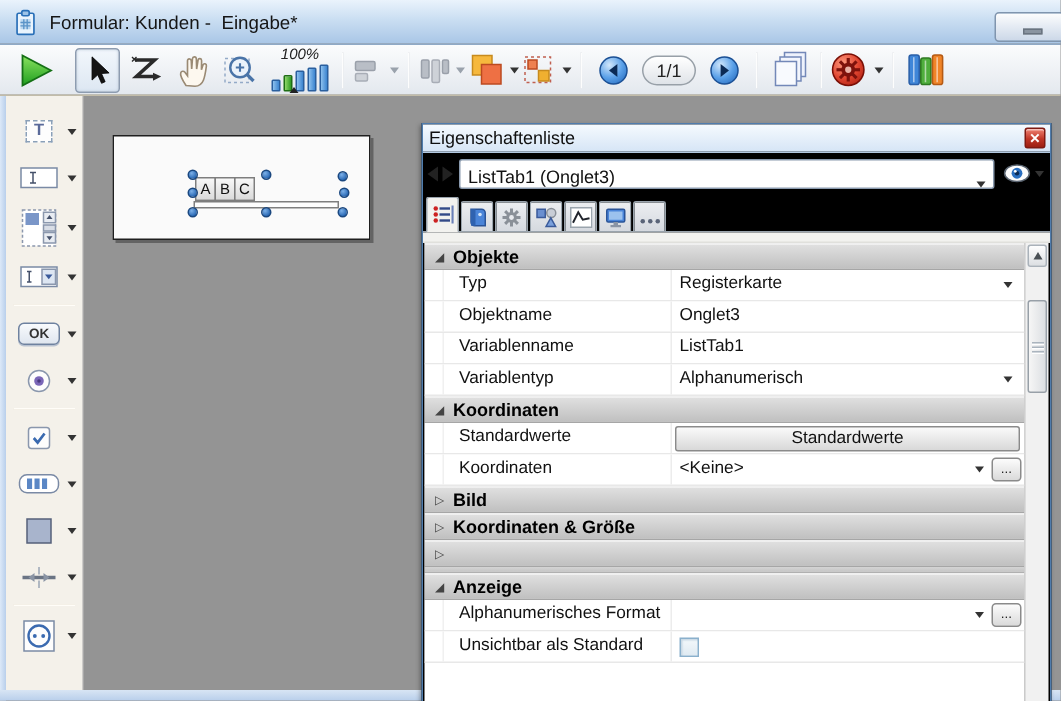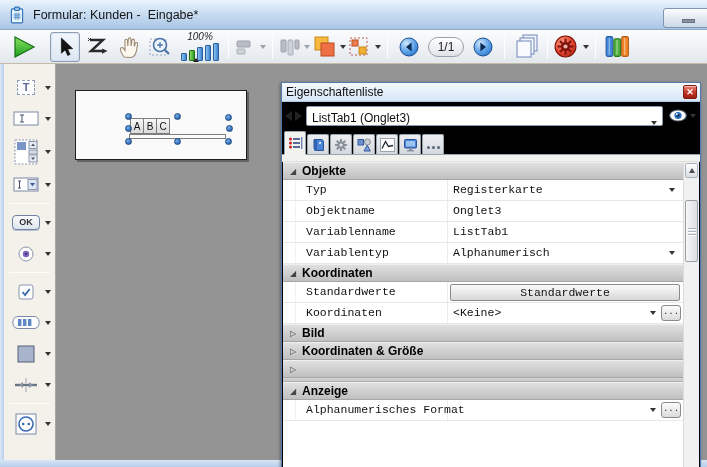--- a/index.html
+++ b/index.html
@@ -105,21 +105,21 @@
   .dot { display:inline-block; width:3px; height:3px; border-radius:50%; background:#5a6478; margin:0 1px; }
   .strip-gap { height:7px; background:#f2f2ef; border-bottom:1px solid #e0e0dc; }
 
   .prop-list { position:absolute; left:1px; right:17px; top:79px; bottom:17px;
     background:#fff; overflow:hidden; }
   .sec-header { height:18px; background:linear-gradient(#e0e0e0,#c0c0c0);
     border-top:1px solid #efefef; border-bottom:1px solid #a6a6a6;
     display:flex; align-items:center; padding-left:7px; }
   .sec-header .tri { font-size:8px; color:#444; width:12px; }
   .sec-header .nm { font-size:12px; font-weight:bold; color:#000; }
-  .prow { height:21px; position:relative; border-bottom:1px solid #e8e8e8; background:#fff;font-family:Liberation Mono, monospace; }
+  .prow { height:21px; position:relative; border-bottom:1px solid #e8e8e8; background:#fff; }
   .prow .lbl { position:absolute; left:23px; top:3px; font-size:11.5px; color:#111; }
   .prow .vline { position:absolute; left:12px; top:0; bottom:0; width:1px; background:#f0f0f0; }
   .prow .cdiv { position:absolute; left:164px; top:0; bottom:0; width:1px; background:#ececec; }
   .prow .val { position:absolute; left:170px; top:3px; font-size:11.5px; color:#111; }
   .row-dd { position:absolute; right:8px; top:8px; }
   .row-dd.shift { right:27px; }
   .ellipsis-button { position:absolute; right:2px; top:2px; width:20px; height:16px;
     border:1px solid #8a8a8a; border-radius:3px; background:linear-gradient(#fcfcfc,#dadada);
     font-size:9px; color:#222; text-align:center; line-height:13px; }
   .std-button { position:absolute; left:167px; right:3px; top:2px; height:17px;
@@ -606,20 +606,26 @@
           <span class="nm">Anzeige</span>
         </div>
         <div class="prow">
           <span class="vline"></span>
             <span class="cdiv"></span>
           <span class="lbl">Alphanumerisches Format</span>
           <span class="val"></span>
           <span class="dd row-dd shift"></span>
           <span class="ellipsis-button">...</span>
         </div>
+        <div class="prow">
+          <span class="vline"></span>
+            <span class="cdiv"></span>
+          <span class="lbl">Unsichtbar als Standard</span>
+          <span class="pcheckbox"></span>
+        </div>
       </div>
 
       <div class="pscrollbar">
         <div class="sb-btn up">
           <span class="sb-tri-up"></span>
         </div>
         <div class="sb-thumb">
           <span class="grip"></span>
             <span class="grip"></span>
             <span class="grip"></span>

